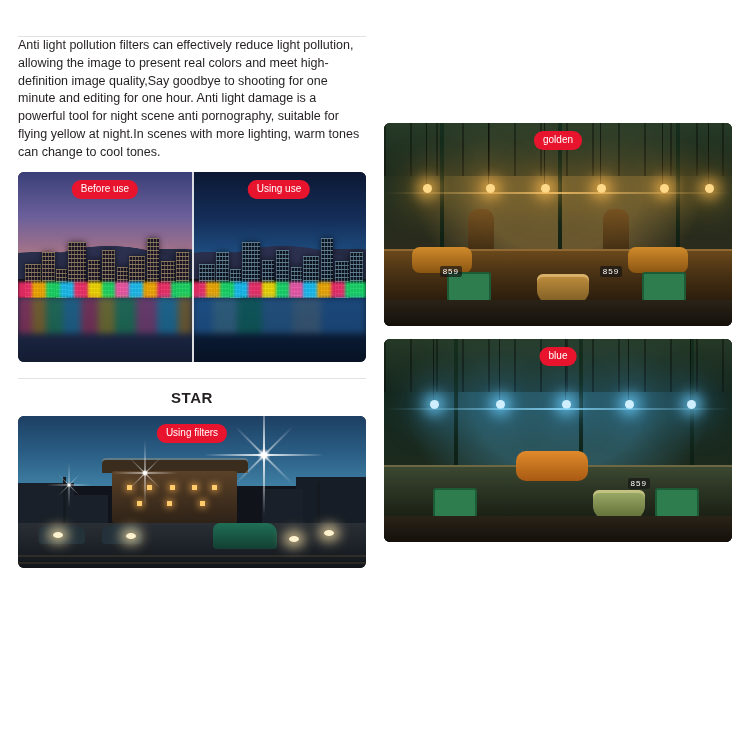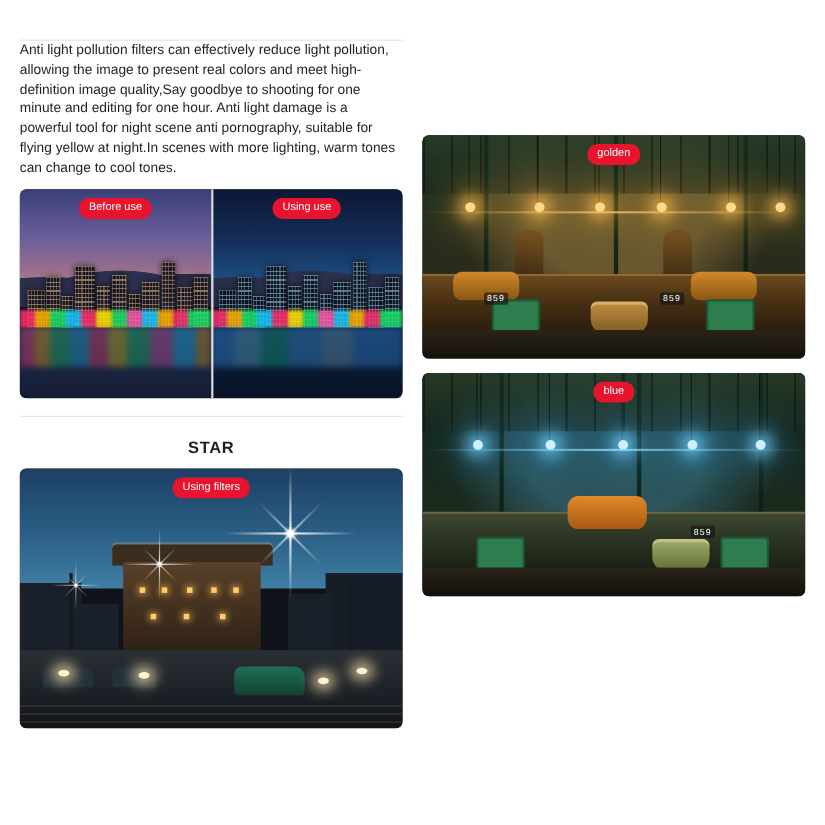--- a/index.html
+++ b/index.html
@@ -77,21 +77,21 @@
     width: 348px;
   }
   .night-photo {
     width: 348px;
     height: 190px;
     margin-top: 11px;
   }
   .star-block { margin-top: 16px; }
   .star-photo {
     width: 348px;
-    height: 236px;
+    height: 152px;
     margin-top: 10px;
   }
   
   .col-right {
     position: absolute;
     left: 384px;
     top: 112px;
     width: 348px;
   }
   .wire-photo-1 {
@@ -499,21 +499,21 @@
           </div>
         </div>
         <div class="split-line"></div>
         <span class="badge left">Before use</span>
         <span class="badge right">Using use</span>
       </div>
     </div>
 
     <div class="star-block">
       <div class="rule"></div>
-      <h2 class="section-title" style="margin-top:20px;">STAR</h2>
+      <h2 class="section-title" style="margin-top:10px;">STAR</h2>
 
       <div class="photo star-photo">
         <div class="street">
           <div class="sky"></div>
 
           <div class="bldg" style="left:0;width:16%;height:26%"></div>
           <div class="bldg" style="left:14%;width:12%;height:18%"></div>
           <div class="bldg" style="right:0;width:20%;height:30%;background:#171d26"></div>
           <div class="bldg" style="right:18%;width:12%;height:22%"></div>
 

